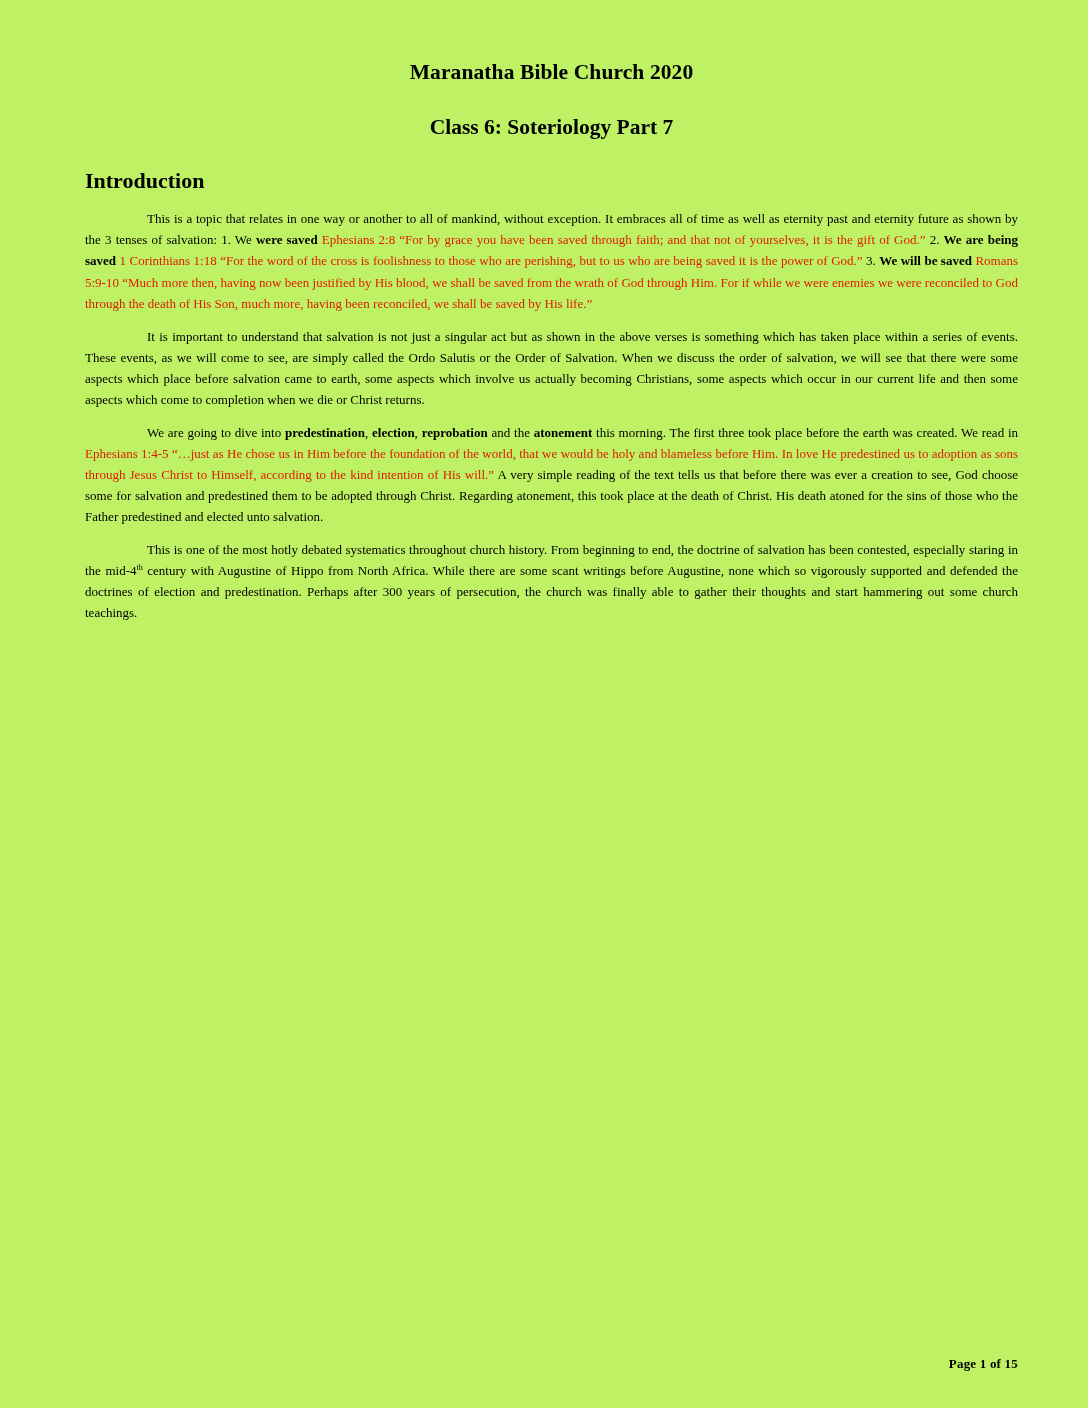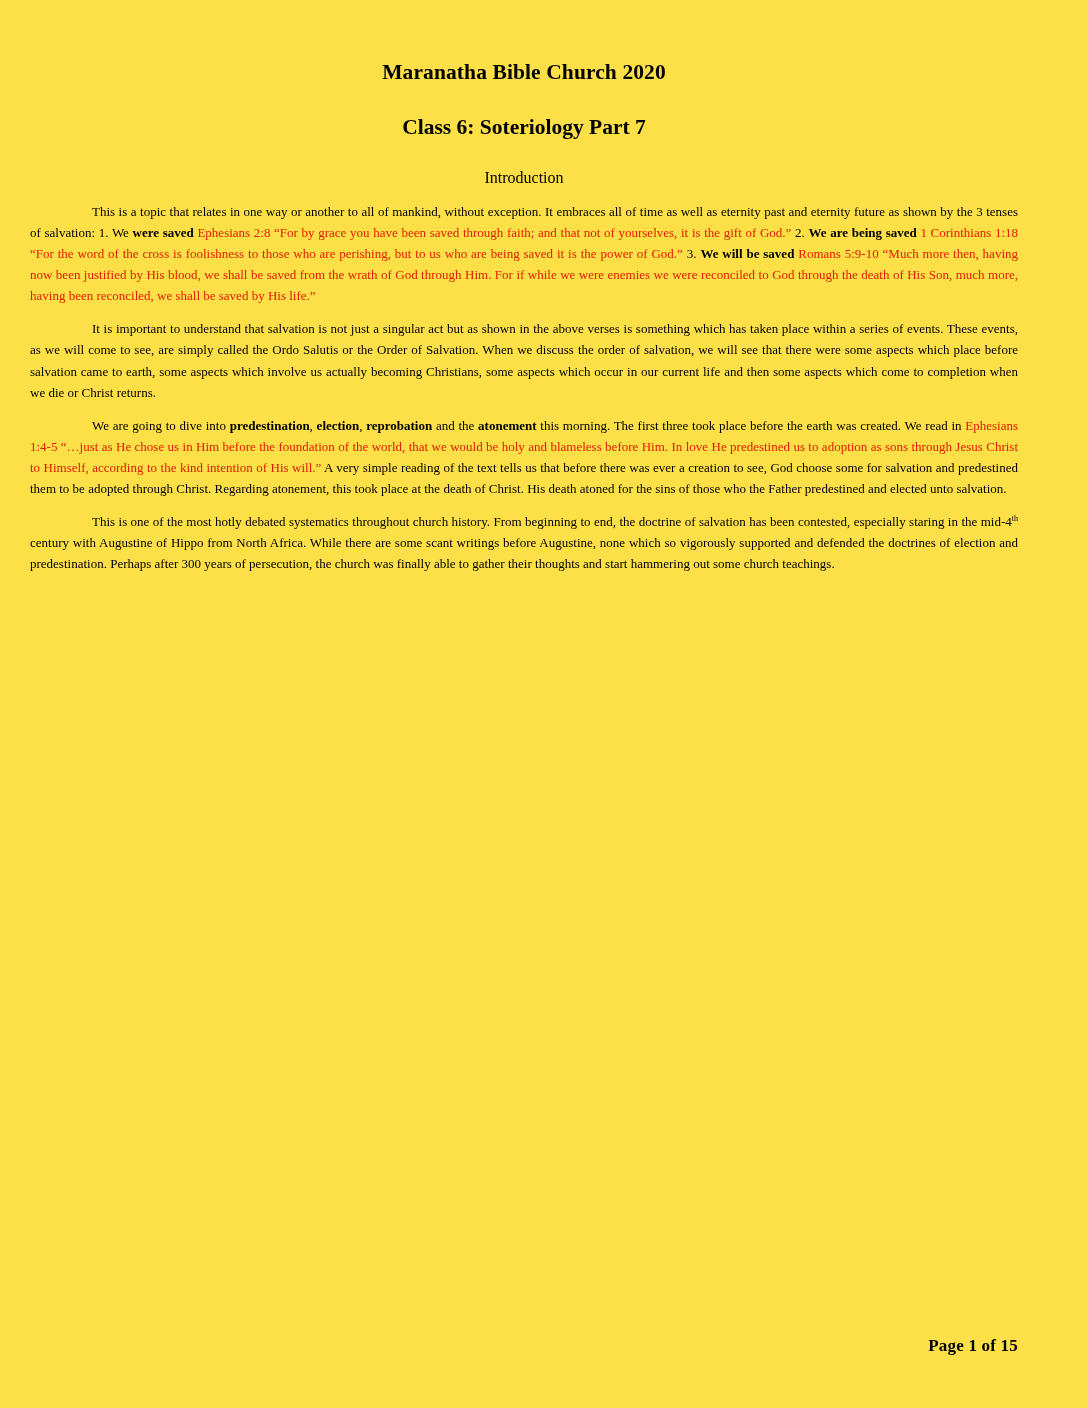--- a/index.html
+++ b/index.html
@@ -9,22 +9,22 @@
   }
   body {
     font-family: "Liberation Serif", "DejaVu Serif", serif;
     color: #000000;
   }
   .page {
     position: relative;
     width: 1088px;
     height: 1408px;
     box-sizing: border-box;
-    padding: 62px 70px 40px 30px;
-    background: #fde047;
+    padding: 62px 70px 40px 85px;
+    background: #bef264;
     overflow: hidden;
   }
   .heading-block {
     text-align: center;
   }
   .doc-title {
     font-size: 21.5px;
     font-weight: bold;
     line-height: 1.0;
     margin: 0 0 33px 0;
@@ -36,23 +36,23 @@
     line-height: 1.0;
     margin: 0 0 33px 0;
   }
   .doc-class {
     font-size: 21.5px;
     font-weight: bold;
     line-height: 1.0;
     margin: 0 0 30px 0;
   }
   .section-heading {
-    font-size: 16px;
-    font-weight: normal;
-    text-align: center;
+    font-size: 22px;
+    font-weight: bold;
+    text-align: left;
     margin: 0 0 14px 0;
     line-height: 1.2;
   }
   p.body {
     font-size: 13px;
     line-height: 1.62;
     text-align: justify;
     text-justify: inter-word;
     margin: 0 0 12px 0;
     text-indent: 62px;
@@ -69,22 +69,22 @@
   .italic {
   }
   sup {
     font-size: 0.62em;
     vertical-align: super;
     line-height: 0;
   }
   .footer {
     position: absolute;
     right: 70px;
-    bottom: 52px;
-    font-size: 17px;
+    bottom: 36px;
+    font-size: 13px;
     font-weight: bold;
     color: #000000;
     letter-spacing: 0.2px;
     font-family: Liberation Serif, serif;
   }
 </style>
 </head>
 <body>
 
 <div class="page">

